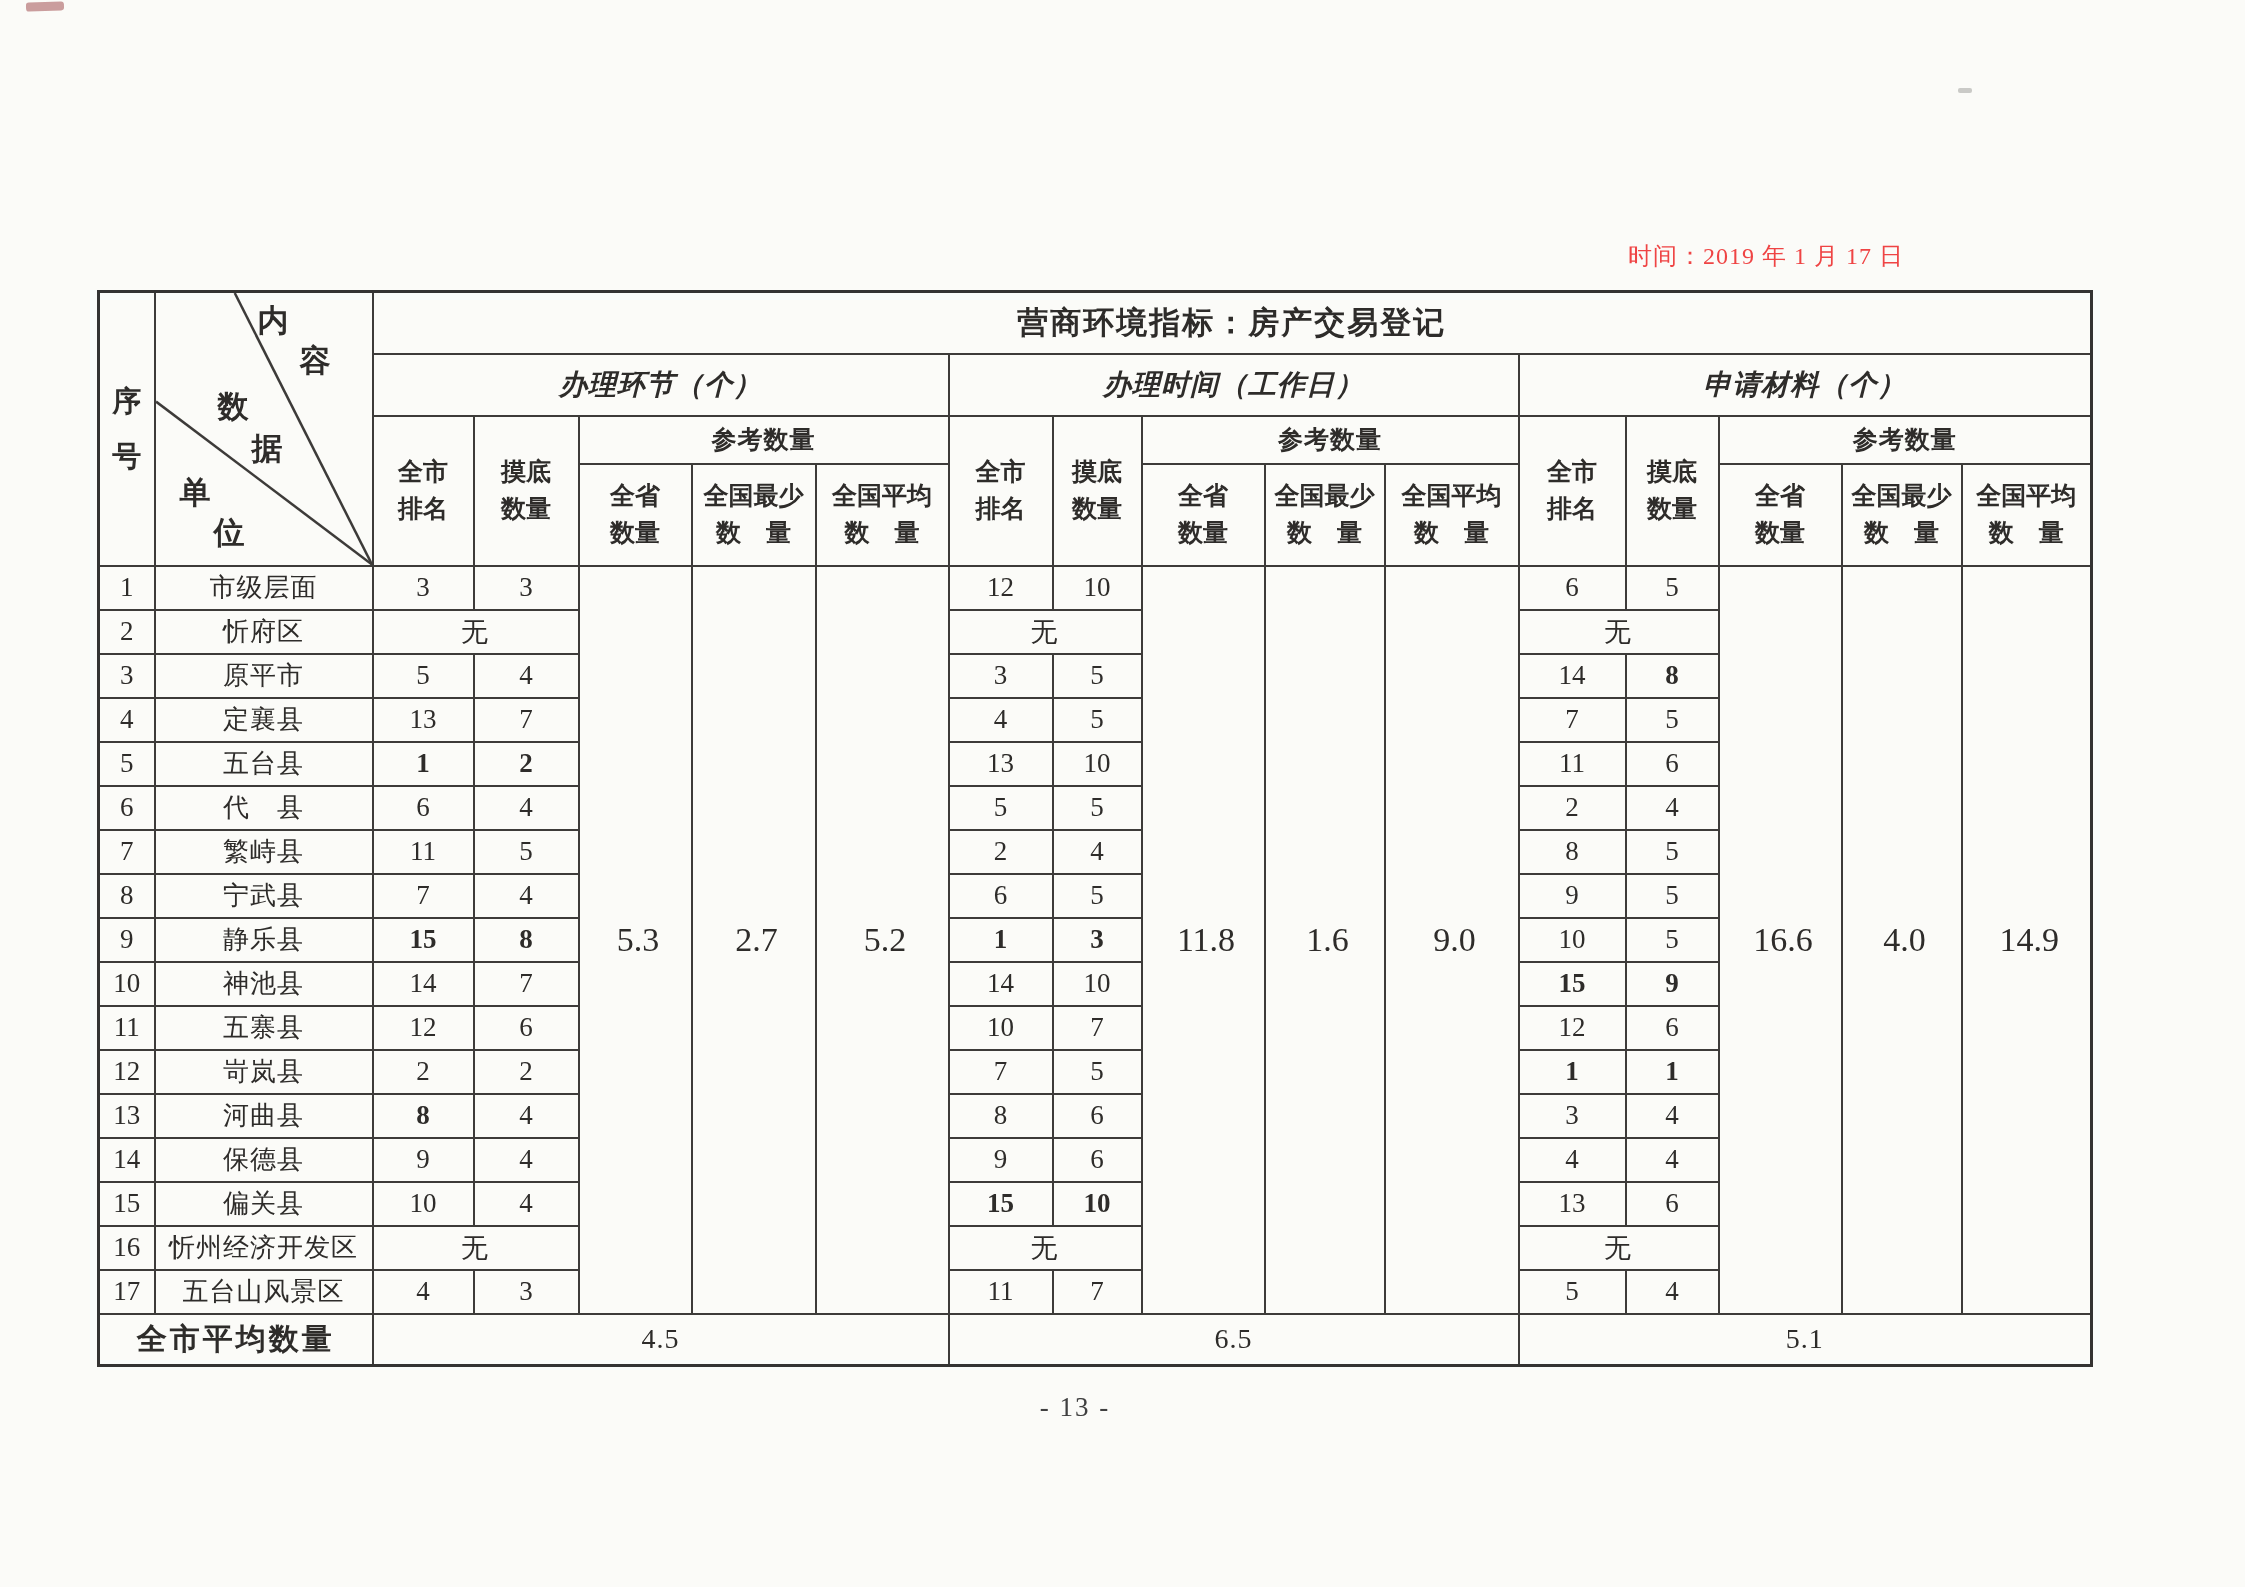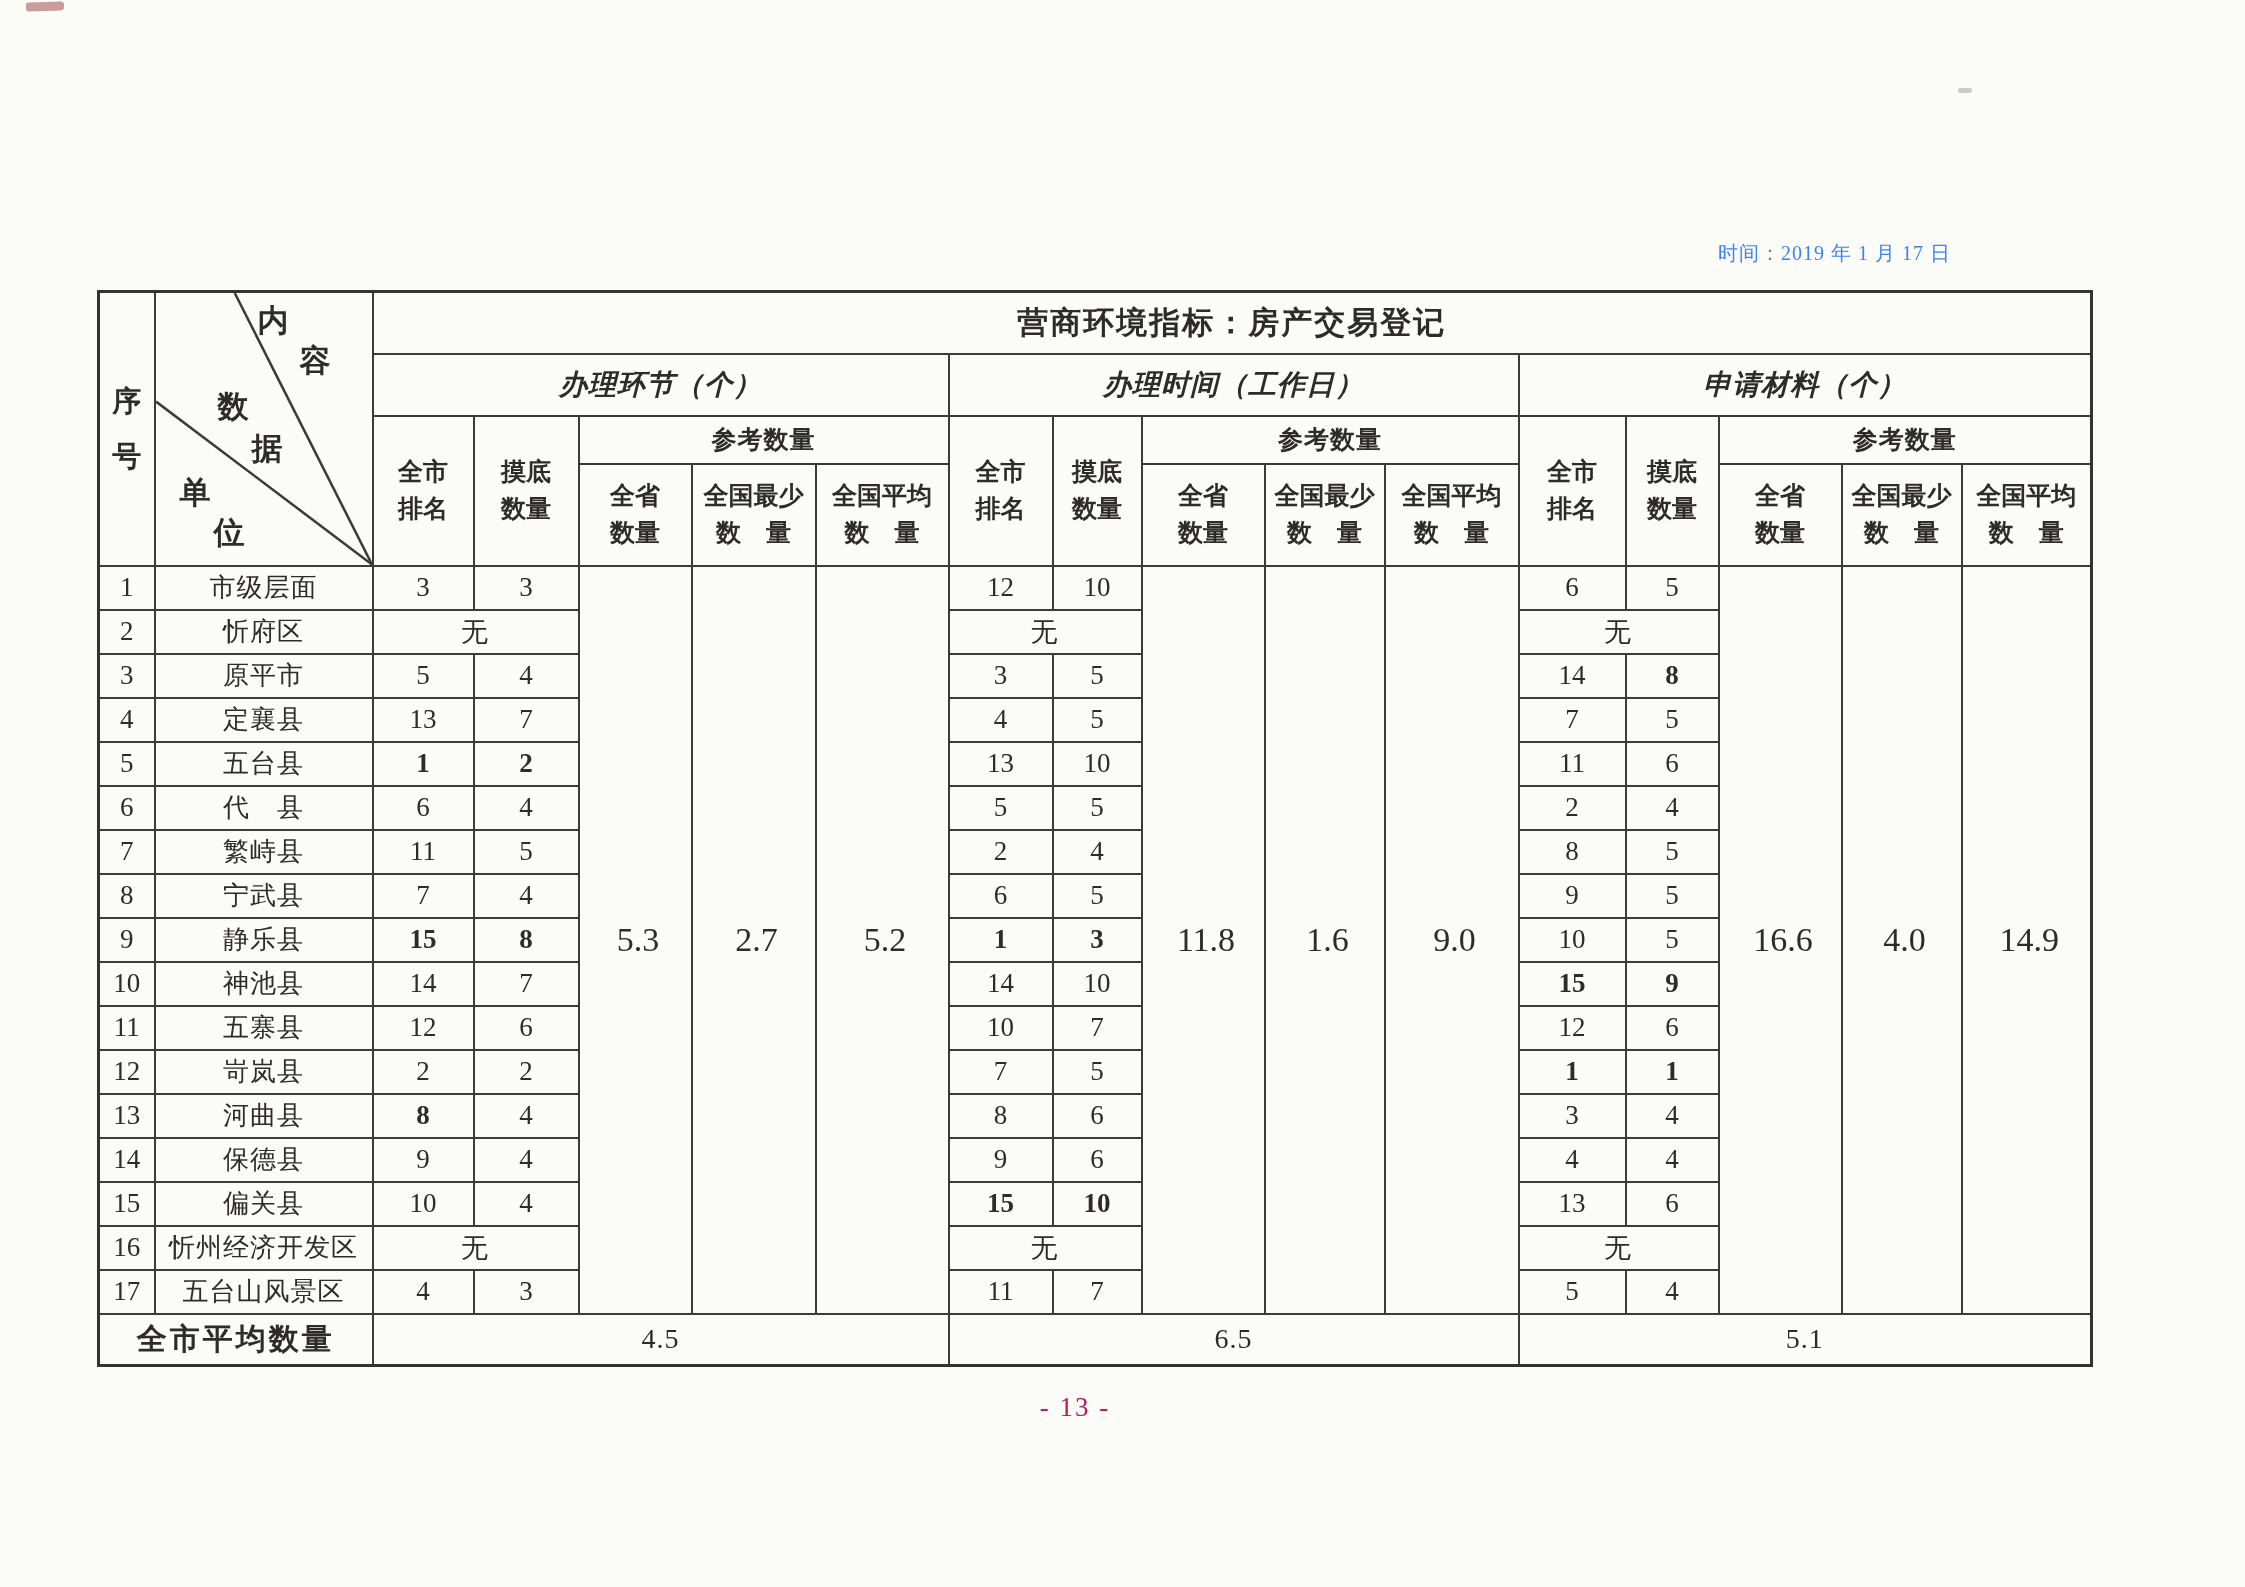--- a/index.html
+++ b/index.html
@@ -15,22 +15,22 @@
   
   .artifact-a{position:absolute;left:26px;top:2px;width:38px;height:9px;background:#a35052;opacity:.55;border-radius:3px;transform:rotate(-2deg);}
   .artifact-b{position:absolute;left:1958px;top:88px;width:14px;height:5px;background:#9a9a95;opacity:.5;border-radius:2px;}
 
   .title{
     position:absolute;top:156px;left:0;width:2160px;
     text-align:center;font-size:50px;font-weight:700;letter-spacing:6px;
     color:#262422;
   }
   .date{
-    position:absolute;top:240px;left:1718px;width:320px;
-    font-size:20px;letter-spacing:1px;color:#3b82f6;
+    position:absolute;top:240px;left:1628px;width:320px;
+    font-size:24px;letter-spacing:1px;color:#ef4444;
   }
   table{
     position:absolute;top:290px;left:97px;
     width:1993px;table-layout:fixed;border-collapse:collapse;
     border:3px solid #353331;
   }
   th,td{
     border:2px solid #3d3b39;padding:0;
     text-align:center;vertical-align:middle;
     font-weight:normal;color:#2e2c2a;
@@ -57,21 +57,21 @@
   td.num-cell{font-size:27px;}
   td.none-cell{font-size:27px;letter-spacing:2px;}
   td.ref-cell{font-size:34px;padding-left:6px;}
   td.bold{font-weight:700;}
 
   .avg-label{font-size:30px;font-weight:700;letter-spacing:3px;}
   .avg-val{font-size:28px;font-weight:400;letter-spacing:1px;}
 
   .pageno{
     position:absolute;top:1392px;left:925px;width:300px;
-    text-align:center;font-size:27px;letter-spacing:2px;color:#be185d;
+    text-align:center;font-size:27px;letter-spacing:2px;color:#404040;
   }
 </style>
 </head>
 <body>
 
 <div class="page">
   <div class="artifact-a"></div>
   <div class="artifact-b"></div>
 
   <div class="date">时间：2019 年 1 月 17 日</div>

